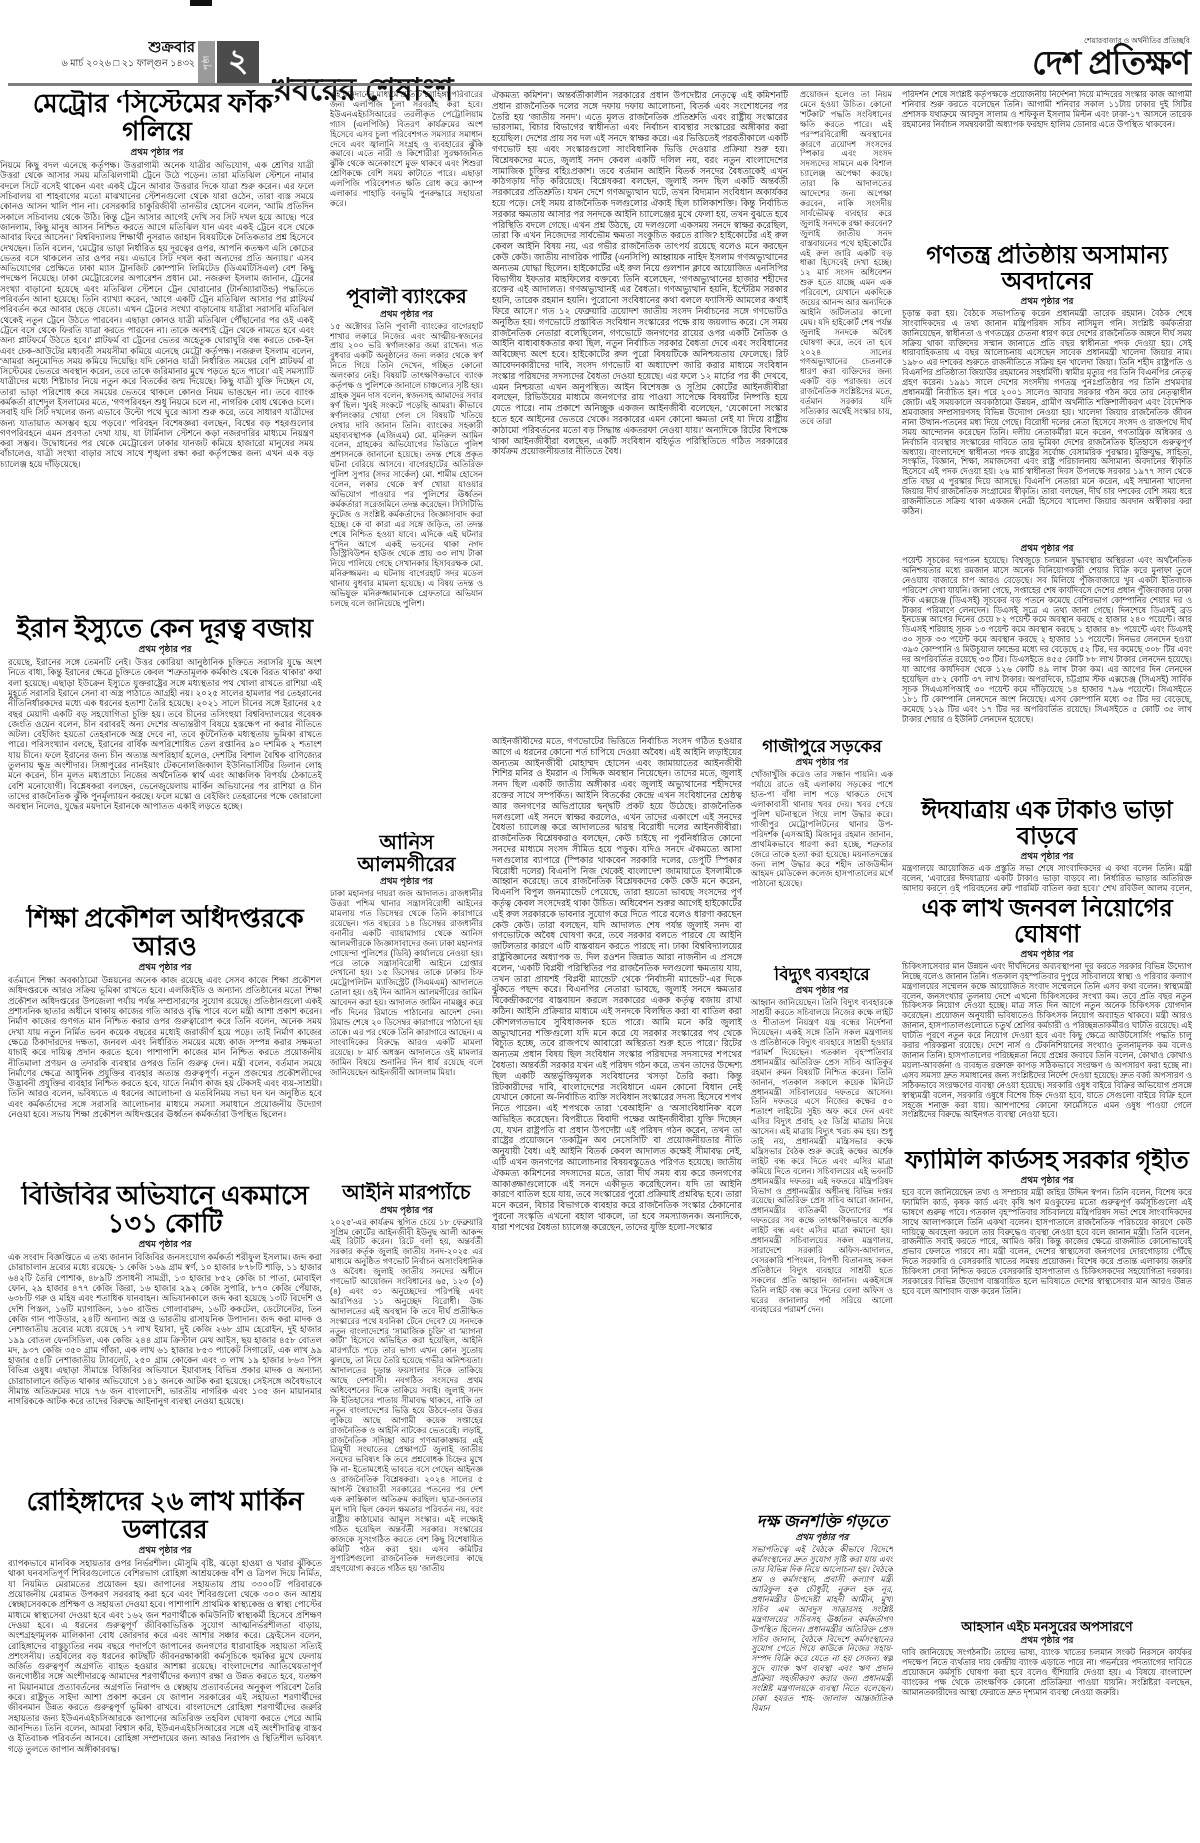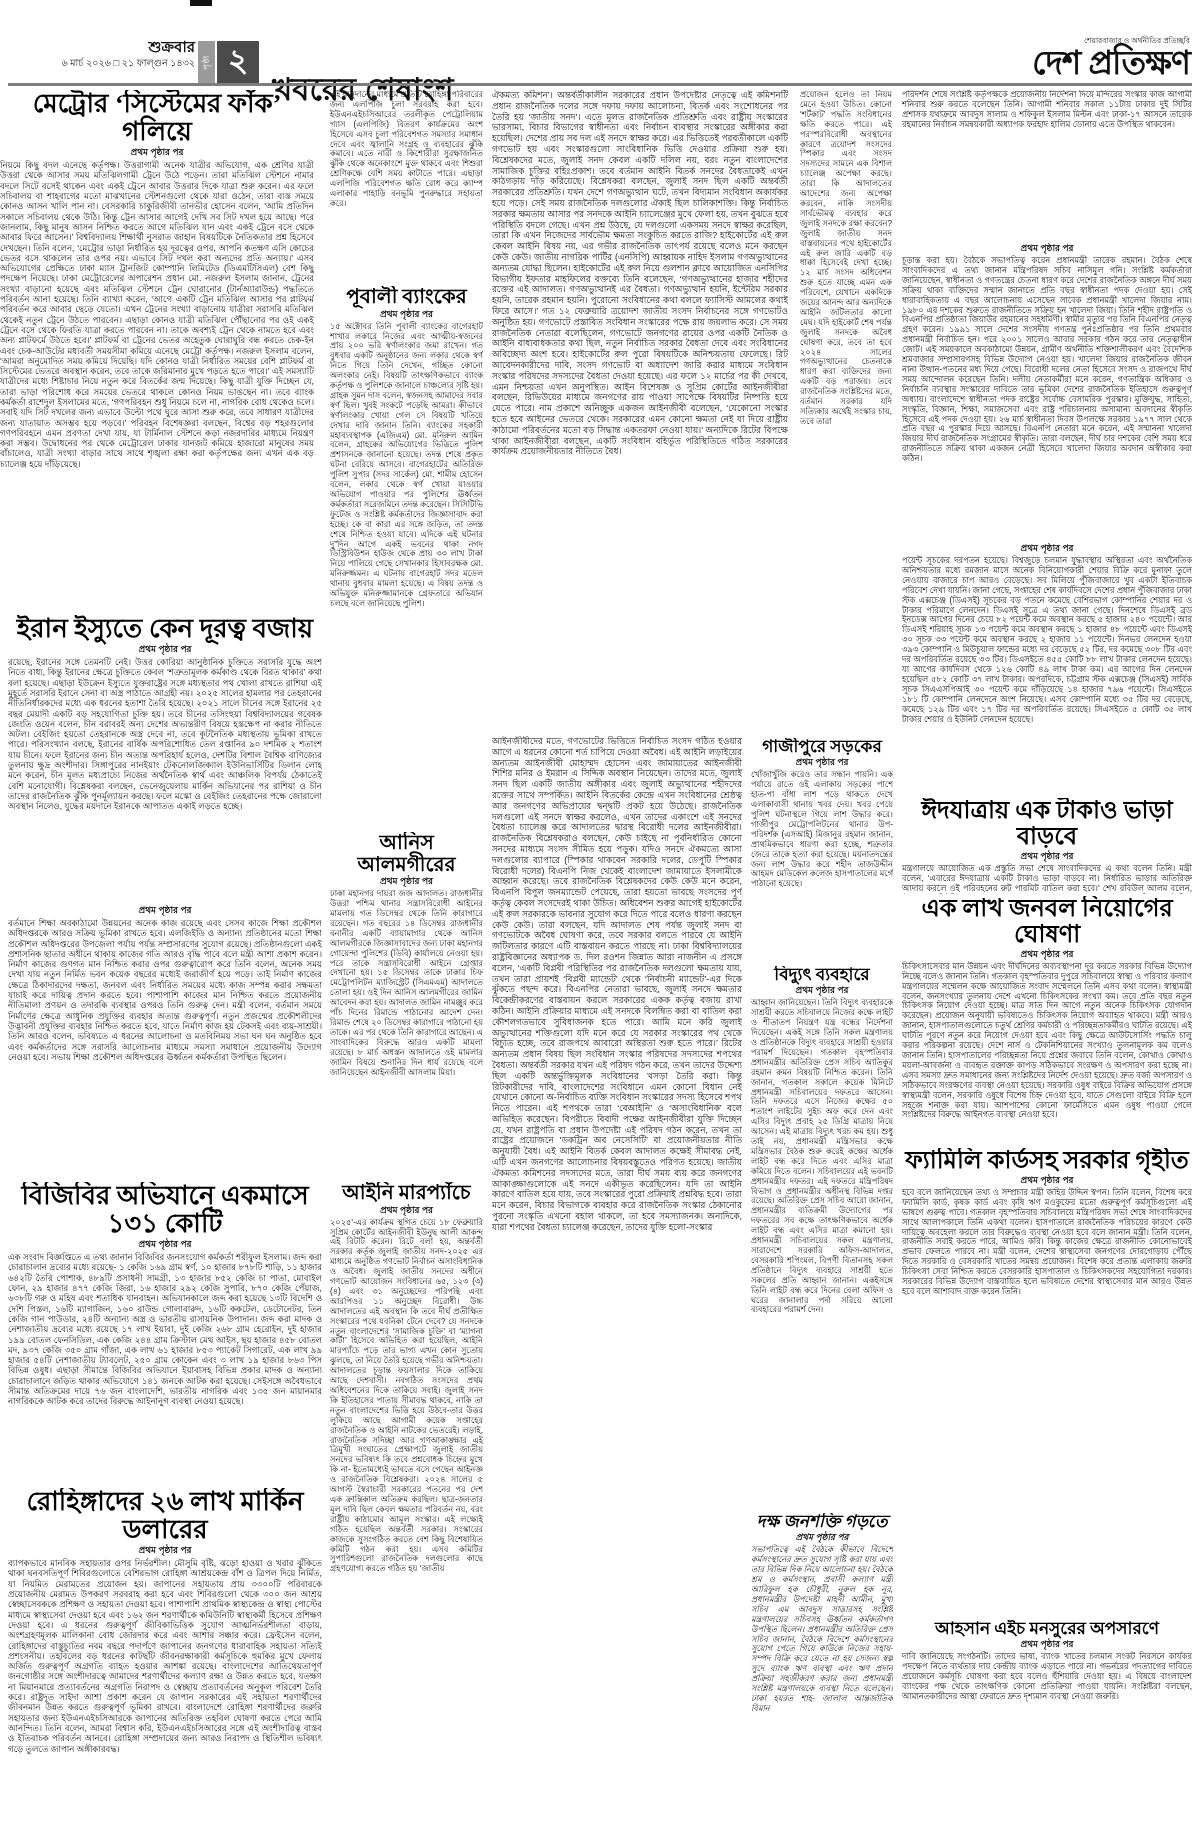--- a/index.html
+++ b/index.html
@@ -62,20 +62,21 @@
         <h2 class="headline" style="font-size: 26px;">মেট্রোর ‘সিস্টেমের ফাঁক’ গলিয়ে</h2>
         <div class="cont">প্রথম পৃষ্ঠার পর</div>
         <div class="body">নিয়মে কিছু বদল এনেছে কর্তৃপক্ষ। উত্তরাগামী অনেক যাত্রীর অভিযোগ, এক শ্রেণির যাত্রী উত্তরা থেকে আসার সময় মতিঝিলগামী ট্রেনে উঠে পড়েন। তারা মতিঝিল স্টেশনে নামার বদলে সিটে বসেই থাকেন এবং একই ট্রেনে আবার উত্তরার দিকে যাত্রা শুরু করেন। এর ফলে সচিবালয় বা শাহবাগের মতো মাঝখানের স্টেশনগুলো থেকে যারা ওঠেন, তারা ব্যস্ত সময়ে কোনও আসন খালি পান না। বেসরকারি চাকুরিজীবী তানভীর হোসেন বলেন, ‘আমি প্রতিদিন সকালে সচিবালয় থেকে উঠি। কিন্তু ট্রেন আসার আগেই দেখি সব সিট দখল হয়ে আছে। পরে জানলাম, কিছু মানুষ আসন নিশ্চিত করতে আগে মতিঝিল যান এবং একই ট্রেনে বসে থেকে আবার ফিরে আসেন।’ বিশ্ববিদ্যালয় শিক্ষার্থী নুসরাত জাহান বিষয়টিকে নৈতিকতার প্রশ্ন হিসেবে দেখছেন। তিনি বলেন, ‘মেট্রোর ভাড়া নির্ধারিত হয় দূরত্বের ওপর, আপনি কতক্ষণ এসি কোচের ভেতর বসে থাকলেন তার ওপর নয়। এভাবে সিট দখল করা অন্যদের প্রতি অন্যায়।’ এসব অভিযোগের প্রেক্ষিতে ঢাকা ম্যাস ট্রানজিট কোম্পানি লিমিটেড (ডিএমটিসিএল) বেশ কিছু পদক্ষেপ নিয়েছে। ঢাকা মেট্রোরেলের অপারেশন প্রধান মো. নজরুল ইসলাম জানান, ট্রেনের সংখ্যা বাড়ানো হয়েছে এবং মতিঝিল স্টেশনে ট্রেন ঘোরানোর (টার্নঅ্যারাউন্ড) পদ্ধতিতে পরিবর্তন আনা হয়েছে। তিনি ব্যাখ্যা করেন, ‘আগে একটি ট্রেন মতিঝিল আসার পর প্লাটফর্ম পরিবর্তন করে আবার ছেড়ে যেতো। এখন ট্রেনের সংখ্যা বাড়ানোয় যাত্রীরা সরাসরি মতিঝিল থেকেই নতুন ট্রেনে উঠতে পারবেন। এছাড়া কোনও যাত্রী মতিঝিল পৌঁছানোর পর ওই একই ট্রেনে বসে থেকে ফিরতি যাত্রা করতে পারবেন না। তাকে অবশ্যই ট্রেন থেকে নামতে হবে এবং অন্য প্লাটফর্মে উঠতে হবে।’ প্লাটফর্ম বা ট্রেনের ভেতর অহেতুক ঘোরাঘুরি বন্ধ করতে চেক-ইন এবং চেক-আউটের মধ্যবর্তী সময়সীমা কমিয়ে এনেছে মেট্রো কর্তৃপক্ষ। নজরুল ইসলাম বলেন, ‘আমরা অনুমোদিত সময় কমিয়ে দিয়েছি। যদি কোনও যাত্রী নির্ধারিত সময়ের বেশি প্লাটফর্ম বা সিস্টেমের ভেতরে অবস্থান করেন, তবে তাকে জরিমানার মুখে পড়তে হতে পারে।’ এই সমস্যাটি যাত্রীদের মধ্যে শিষ্টাচার নিয়ে নতুন করে বিতর্কের জন্ম দিয়েছে। কিছু যাত্রী যুক্তি দিচ্ছেন যে, তারা ভাড়া পরিশোধ করে সময়ের ভেতরে থাকলে কোনও নিয়ম ভাঙছেন না। তবে ব্যাংক কর্মকর্তা রাশেদুল ইসলামের মতে, ‘গণপরিবহন শুধু নিয়মে চলে না, নাগরিক বোধ থেকেও চলে। সবাই যদি সিট দখলের জন্য এভাবে উল্টো পথে ঘুরে আসা শুরু করে, তবে সাধারণ যাত্রীদের জন্য যাতায়াত অসম্ভব হয়ে পড়বে।’ পরিবহন বিশেষজ্ঞরা বলছেন, বিশ্বের বড় শহরগুলোর গণপরিবহনে এমন প্রবণতা দেখা যায়, যা টার্মিনাল স্টেশনে কড়া নজরদারির মাধ্যমে নিয়ন্ত্রণ করা সম্ভব। উদ্বোধনের পর থেকে মেট্রোরেল ঢাকার যানজট কমিয়ে হাজারো মানুষের সময় বাঁচালেও, যাত্রী সংখ্যা বাড়ার সাথে সাথে শৃঙ্খলা রক্ষা করা কর্তৃপক্ষের জন্য এখন এক বড় চ্যালেঞ্জ হয়ে দাঁড়িয়েছে।</div>
       </article>
       <article class="block fz-a" style="left: 8px; top: 615px; width: 314px; height: 288px;">
         <h2 class="headline" style="font-size: 26px;">ইরান ইস্যুতে কেন দূরত্ব বজায়</h2>
         <div class="cont">প্রথম পৃষ্ঠার পর</div>
         <div class="body">রয়েছে, ইরানের সঙ্গে তেমনটি নেই। উত্তর কোরিয়া আনুষ্ঠানিক চুক্তিতে সরাসরি যুদ্ধে অংশ নিতে বাধ্য, কিন্তু ইরানের ক্ষেত্রে চুক্তিতে কেবল ‘শত্রুতামূলক কর্মকাণ্ড থেকে বিরত থাকার’ কথা বলা হয়েছে। এছাড়া ইউক্রেন ইস্যুতে যুক্তরাষ্ট্রের সঙ্গে মধ্যস্থতার পথ খোলা রাখতে রাশিয়া এই মুহূর্তে সরাসরি ইরানে সেনা বা অস্ত্র পাঠাতে আগ্রহী নয়। ২০২৫ সালের হামলার পর তেহরানের নীতিনির্ধারকদের মধ্যে এক ধরনের হতাশা তৈরি হয়েছে। ২০২১ সালে চীনের সঙ্গে ইরানের ২৫ বছর মেয়াদী একটি বড় সহযোগিতা চুক্তি হয়। তবে চীনের তসিংহুয়া বিশ্ববিদ্যালয়ের গবেষক জেংতি ওয়েন বলেন, চীন বরাবরই অন্য দেশের অভ্যন্তরীণ বিষয়ে হস্তক্ষেপ না করার নীতিতে অটল। বেইজিং হয়তো তেহরানকে অস্ত্র দেবে না, তবে কূটনৈতিক মধ্যস্থতায় ভূমিকা রাখতে পারে। পরিসংখ্যান বলছে, ইরানের বার্ষিক অপরিশোধিত তেল রপ্তানির ৯০ দশমিক ২ শতাংশ যায় চীনে। ফলে ইরানের জন্য চীন অত্যন্ত অপরিহার্য হলেও, দেশটির বিশাল বৈশ্বিক বাণিজ্যের তুলনায় ক্ষুদ্র অংশীদার। সিঙ্গাপুরের নানইয়াং টেকনোলজিক্যাল ইউনিভার্সিটির ডিলান লোহ মনে করেন, চীন মূলত মধ্যপ্রাচ্যে নিজের অর্থনৈতিক স্বার্থ এবং আঞ্চলিক বিপর্যয় ঠেকাতেই বেশি মনোযোগী। বিশ্লেষকরা বলছেন, ভেনেজুয়েলায় মার্কিন অভিযানের পর রাশিয়া ও চীন তাদের রাজনৈতিক ঝুঁকি পুনর্মূল্যায়ন করছে। ফলে মস্কো ও বেইজিং তেহরানের পক্ষে জোরালো অবস্থান নিলেও, যুদ্ধের ময়দানে ইরানকে আপাতত একাই লড়তে হচ্ছে।</div>
       </article>
       <article class="block fz-a" style="left: 8px; top: 905px; width: 314px; height: 275px;">
+        <h2 class="headline" style="font-size: 26px;">শিক্ষা প্রকৌশল অধিদপ্তরকে আরও</h2>
         <div class="cont">প্রথম পৃষ্ঠার পর</div>
         <div class="body">বর্তমানে শিক্ষা অবকাঠামো উন্নয়নের অনেক কাজ রয়েছে এবং সেসব কাজে শিক্ষা প্রকৌশল অধিদপ্তরকে আরও সক্রিয় ভূমিকা রাখতে হবে। এলজিইডি ও অন্যান্য প্রতিষ্ঠানের মতো শিক্ষা প্রকৌশল অধিদপ্তরের উপজেলা পর্যায় পর্যন্ত সম্প্রসারণের সুযোগ রয়েছে। প্রতিষ্ঠানগুলো একই প্রশাসনিক ছাতার অধীনে থাকায় কাজের গতি আরও বৃদ্ধি পাবে বলে মন্ত্রী আশা প্রকাশ করেন। নির্মাণ কাজের গুণগত মান নিশ্চিত করার ওপর গুরুত্বারোপ করে তিনি বলেন, অনেক সময় দেখা যায় নতুন নির্মিত ভবন কয়েক বছরের মধ্যেই জরাজীর্ণ হয়ে পড়ে। তাই নির্মাণ কাজের ক্ষেত্রে ঠিকাদারদের দক্ষতা, জনবল এবং নির্ধারিত সময়ের মধ্যে কাজ সম্পন্ন করার সক্ষমতা যাচাই করে দায়িত্ব প্রদান করতে হবে। পাশাপাশি কাজের মান নিশ্চিত করতে প্রয়োজনীয় নীতিমালা প্রণয়ন ও তদারকি ব্যবস্থার ওপরও তিনি গুরুত্ব দেন। মন্ত্রী বলেন, বর্তমান সময়ে নির্মাণের ক্ষেত্রে আধুনিক প্রযুক্তির ব্যবহার অত্যন্ত গুরুত্বপূর্ণ। নতুন প্রজন্মের প্রকৌশলীদের উদ্ভাবনী প্রযুক্তির ব্যবহার নিশ্চিত করতে হবে, যাতে নির্মাণ কাজ হয় টেকসই এবং ব্যয়-সাশ্রয়ী। তিনি আরও বলেন, ভবিষ্যতে এ ধরনের আলোচনা ও মতবিনিময় সভা ঘন ঘন অনুষ্ঠিত হবে এবং কর্মকর্তাদের সঙ্গে সরাসরি আলোচনার মাধ্যমে সমস্যা সমাধানে প্রয়োজনীয় উদ্যোগ নেওয়া হবে। সভায় শিক্ষা প্রকৌশল অধিদপ্তরের ঊর্ধ্বতন কর্মকর্তারা উপস্থিত ছিলেন।</div>
       </article>
       <article class="block fz-a" style="left: 8px; top: 1182px; width: 314px; height: 304px;">
         <h2 class="headline" style="font-size: 26px;">বিজিবির অভিযানে একমাসে ১৩১ কোটি</h2>
         <div class="cont">প্রথম পৃষ্ঠার পর</div>
         <div class="body">এক সংবাদ বিজ্ঞপ্তিতে এ তথ্য জানান বিজিবির জনসংযোগ কর্মকর্তা শরীফুল ইসলাম। জব্দ করা চোরাচালান দ্রব্যের মধ্যে রয়েছে- ১ কেজি ১৬৯ গ্রাম স্বর্ণ, ১০ হাজার ৮৭৮টি শাড়ি, ১১ হাজার ৬৪২টি তৈরি পোশাক, ৪৮৯টি প্রসাধনী সামগ্রী, ১৩ হাজার ৮৫২ কেজি চা পাতা, মোবাইল ফোন, ২৯ হাজার ৪৭৭ কেজি জিরা, ১৬ হাজার ২৯২ কেজি সুপারি, ৮৭০ কেজি পেঁয়াজ, ৬৩৮টি গরু ও মহিষ এবং শতাধিক যানবাহন। অভিযানকালে জব্দ করা হয়েছে ১৩টি বিদেশি ও দেশি পিস্তল, ১৬টি ম্যাগাজিন, ১৬০ রাউন্ড গোলাবারুদ, ১৬টি ককটেল, ডেটোনেটর, তিন কেজি গান পাউডার, ২৪টি অন্যান্য অস্ত্র ও ভারতীয় রাসায়নিক উপাদান। জব্দ করা মাদক ও নেশাজাতীয় দ্রব্যের মধ্যে রয়েছে ১৭ লাখ ইয়াবা, দুই কেজি ২৬৮ গ্রাম হেরোইন, দুই হাজার ১৯৯ বোতল ফেনসিডিল, এক কেজি ২৪৪ গ্রাম ক্রিস্টাল মেথ আইস, ছয় হাজার ৪৫৮ বোতল মদ, ৯৩৭ কেজি ৩৫০ গ্রাম গাঁজা, এক লাখ ৬১ হাজার ৮৫৩ প্যাকেট সিগারেট, এক লাখ ৯৯ হাজার ৫৪টি নেশাজাতীয় ট্যাবলেট, ২৫০ গ্রাম কোকেন এবং ৩ লাখ ১৯ হাজার ৮৬৩ পিস বিভিন্ন ওষুধ। এছাড়া সীমান্তে বিজিবির অভিযানে ইয়াবাসহ বিভিন্ন প্রকার মাদক ও অন্যান্য চোরাচালানে জড়িত থাকার অভিযোগে ১৪১ জনকে আটক করা হয়েছে। সেইসঙ্গে অবৈধভাবে সীমান্ত অতিক্রমের দায়ে ৭৬ জন বাংলাদেশি, ভারতীয় নাগরিক এবং ১৩৫ জন মায়ানমার নাগরিককে আটক করে তাদের বিরুদ্ধে আইনানুগ ব্যবস্থা নেওয়া হয়েছে।</div>
       </article>
       <article class="block fz-a" style="left: 8px; top: 1488px; width: 314px; height: 312px;">
         <h2 class="headline" style="font-size: 26px;">রোহিঙ্গাদের ২৬ লাখ মার্কিন ডলারের</h2>
@@ -121,20 +122,21 @@
       </article>
       <article class="block fz-d" style="left: 751px; top: 1513px; width: 142px; height: 287px; font-style: italic;">
         <h2 class="headline" style="font-size: 17px;">দক্ষ জনশক্তি গড়তে</h2>
         <div class="cont">প্রথম পৃষ্ঠার পর</div>
         <div class="body">সভাপতিত্বে এই বৈঠকে কীভাবে বিদেশে কর্মসংস্থানের দ্রুত সুযোগ সৃষ্টি করা যায় এবং তার বিভিন্ন দিক নিয়ে আলোচনা হয়। বৈঠকে শ্রম ও কর্মসংস্থান, প্রবাসী কল্যাণ মন্ত্রী আরিফুল হক চৌধুরী, নুরুল হক নূর, প্রধানমন্ত্রীর উপদেষ্টা মাহদী আমীন, মুখ্য সচিব এম আবদুস সাত্তারসহ সংশ্লিষ্ট মন্ত্রণালয়ের সচিবসহ ঊর্ধ্বতন কর্মকর্তাগণ উপস্থিত ছিলেন। প্রধানমন্ত্রীর অতিরিক্ত প্রেস সচিব জানান, বৈঠকে বিদেশে কর্মসংস্থানের সুযোগ পেতে গিয়ে কাউকে নিজের সহায়-সম্পদ বিক্রি করে যেতে না হয় সেজন্য স্বল্প সুদে ব্যাংক ঋণ ব্যবস্থা এবং ঋণ প্রদান প্রক্রিয়া সহজীকরণ করার জন্য প্রধানমন্ত্রী সংশ্লিষ্ট মন্ত্রণালয়কে ব্যবস্থা নিতে বলেছেন। ঢাকা হযরত শাহ- জালাল আন্তর্জাতিক বিমান</div>
       </article>
       <article class="block fz-e" style="left: 902px; top: 90px; width: 290px; height: 151px;">
         <div class="body">পরিদর্শন শেষে সংশ্লিষ্ট কর্তৃপক্ষকে প্রয়োজনীয় নির্দেশনা দিয়ে মন্দিরের সংস্কার কাজ আগামী শনিবার শুরু করতে বলেছেন তিনি। আগামী শনিবার সকাল ১১টায় ঢাকার দুই সিটির প্রশাসক যথাক্রমে আবদুস সালাম ও শফিকুল ইসলাম মিল্টন এবং ঢাকা-১৭ আসনে তারেক রহমানের নির্বাচন সমন্বয়কারী অধ্যাপক ফরহাদ হালিম ডোনার এতে উপস্থিত থাকবেন।</div>
       </article>
       <article class="block fz-e" style="left: 902px; top: 243px; width: 290px; height: 298px;">
+        <h2 class="headline" style="font-size: 24px;">গণতন্ত্র প্রতিষ্ঠায় অসামান্য অবদানের</h2>
         <div class="cont">প্রথম পৃষ্ঠার পর</div>
         <div class="body">চূড়ান্ত করা হয়। বৈঠকে সভাপতিত্ব করেন প্রধানমন্ত্রী তারেক রহমান। বৈঠক শেষে সাংবাদিকদের এ তথ্য জানান মন্ত্রিপরিষদ সচিব নাসিমুল গনি। সংশ্লিষ্ট কর্মকর্তারা জানিয়েছেন, স্বাধীনতা ও গণতন্ত্রের চেতনা ধারণ করে দেশের রাজনৈতিক অঙ্গনে দীর্ঘ সময় সক্রিয় থাকা ব্যক্তিদের সম্মান জানাতে প্রতি বছর স্বাধীনতা পদক দেওয়া হয়। সেই ধারাবাহিকতায় এ বছর আলোচনায় এসেছেন সাবেক প্রধানমন্ত্রী খালেদা জিয়ার নাম। ১৯৮০ এর দশকের শুরুতে রাজনীতিতে সক্রিয় হন খালেদা জিয়া। তিনি শহীদ রাষ্ট্রপতি ও বিএনপির প্রতিষ্ঠাতা জিয়াউর রহমানের সহধর্মিণী। স্বামীর মৃত্যুর পর তিনি বিএনপির নেতৃত্ব গ্রহণ করেন। ১৯৯১ সালে দেশের সংসদীয় গণতন্ত্র পুনঃপ্রতিষ্ঠার পর তিনি প্রথমবার প্রধানমন্ত্রী নির্বাচিত হন। পরে ২০০১ সালেও আবার সরকার গঠন করে তার নেতৃত্বাধীন জোট। এই সময়কালে অবকাঠামো উন্নয়ন, গ্রামীণ অর্থনীতি শক্তিশালীকরণ এবং বৈদেশিক শ্রমবাজার সম্প্রসারণসহ বিভিন্ন উদ্যোগ নেওয়া হয়। খালেদা জিয়ার রাজনৈতিক জীবন নানা উত্থান-পতনের মধ্য দিয়ে গেছে। বিরোধী দলের নেতা হিসেবে সংসদ ও রাজপথে দীর্ঘ সময় আন্দোলন করেছেন তিনি। দলীয় নেতাকর্মীরা মনে করেন, গণতান্ত্রিক অধিকার ও নির্বাচনি ব্যবস্থার সংস্কারের দাবিতে তার ভূমিকা দেশের রাজনৈতিক ইতিহাসে গুরুত্বপূর্ণ অধ্যায়। বাংলাদেশে স্বাধীনতা পদক রাষ্ট্রের সর্বোচ্চ বেসামরিক পুরস্কার। মুক্তিযুদ্ধ, সাহিত্য, সংস্কৃতি, বিজ্ঞান, শিক্ষা, সমাজসেবা এবং রাষ্ট্র পরিচালনায় অসামান্য অবদানের স্বীকৃতি হিসেবে এই পদক দেওয়া হয়। ২৬ মার্চ স্বাধীনতা দিবস উপলক্ষে সরকার ১৯৭৭ সাল থেকে প্রতি বছর এ পুরস্কার দিয়ে আসছে। বিএনপি নেতারা মনে করেন, এই সম্মাননা খালেদা জিয়ার দীর্ঘ রাজনৈতিক সংগ্রামের স্বীকৃতি। তারা বলছেন, দীর্ঘ চার দশকের বেশি সময় ধরে রাজনীতিতে সক্রিয় থাকা একজন নেত্রী হিসেবে খালেদা জিয়ার অবদান অস্বীকার করা কঠিন।</div>
       </article>
       <article class="block fz-e" style="left: 902px; top: 543px; width: 290px; height: 253px;">
         <div class="cont">প্রথম পৃষ্ঠার পর</div>
         <div class="body">পয়েন্ট সূচকের দরপতন হয়েছে। বিশ্বজুড়ে চলমান যুদ্ধাবস্থার অস্থিরতা এবং অর্থনৈতিক অনিশ্চয়তার মধ্যে রমজান মাসে অনেক বিনিয়োগকারী শেয়ার বিক্রি করে মুনাফা তুলে নেওয়ায় বাজারে চাপ আরও বেড়েছে। সব মিলিয়ে পুঁজিবাজারে খুব একটা ইতিবাচক পরিবেশ দেখা যায়নি। জানা গেছে, সপ্তাহের শেষ কার্যদিবসে দেশের প্রধান পুঁজিবাজার ঢাকা স্টক এক্সচেঞ্জ (ডিএসই) সূচকের বড় পতনে কমেছে বেশিরভাগ কোম্পানির শেয়ার দর ও টাকার পরিমাণে লেনদেন। ডিএসই সূত্রে এ তথ্য জানা গেছে। দিনশেষে ডিএসই ব্রড ইনডেক্স আগের দিনের চেয়ে ৮২ পয়েন্ট কমে অবস্থান করছে ৫ হাজার ২৪০ পয়েন্টে। আর ডিএসই শরিয়াহ সূচক ১৩ পয়েন্ট কমে অবস্থান করছে ১ হাজার ৪৮ পয়েন্টে এবং ডিএসই ৩০ সূচক ৩৩ পয়েন্ট কমে অবস্থান করছে ২ হাজার ১১ পয়েন্টে। দিনভর লেনদেন হওয়া ৩৯৩ কোম্পানি ও মিউচুয়াল ফান্ডের মধ্যে দর বেড়েছে ৫২ টির, দর কমেছে ৩০৮ টির এবং দর অপরিবর্তিত রয়েছে ৩৩ টির। ডিএসইতে ৪৫৫ কোটি ৮৮ লাখ টাকার লেনদেন হয়েছে। যা আগের কার্যদিবস থেকে ১২৬ কোটি ৪৯ লাখ টাকা কম। এর আগের দিন লেনদেন হয়েছিল ৫৮২ কোটি ৩৭ লাখ টাকার। অপরদিকে, চট্টগ্রাম স্টক এক্সচেঞ্জ (সিএসই) সার্বিক সূচক সিএএসপিআই ৩০ পয়েন্ট কমে দাঁড়িয়েছে ১৪ হাজার ৭৯৬ পয়েন্টে। সিএসইতে ১৮১ টি কোম্পানি লেনদেনে অংশ নিয়েছে। এসব কোম্পানি মধ্যে ৩৫ টির দর বেড়েছে, কমেছে ১২৯ টির এবং ১৭ টির দর অপরিবর্তিত রয়েছে। সিএসইতে ৫ কোটি ৩৫ লাখ টাকার শেয়ার ও ইউনিট লেনদেন হয়েছে।</div>
       </article>
       <article class="block fz-e" style="left: 902px; top: 798px; width: 290px; height: 96px;">
         <h2 class="headline" style="font-size: 24px;">ঈদযাত্রায় এক টাকাও ভাড়া বাড়বে</h2>
         <div class="cont">প্রথম পৃষ্ঠার পর</div>
@@ -144,18 +146,18 @@
         <h2 class="headline" style="font-size: 24px;">এক লাখ জনবল নিয়োগের ঘোষণা</h2>
         <div class="cont">প্রথম পৃষ্ঠার পর</div>
         <div class="body">চিকিৎসাসেবার মান উন্নয়ন এবং দীর্ঘদিনের অব্যবস্থাপনা দূর করতে সরকার বিভিন্ন উদ্যোগ নিচ্ছে বলেও জানান তিনি। গতকাল বৃহস্পতিবার দুপুরে সচিবালয়ে স্বাস্থ্য ও পরিবার কল্যাণ মন্ত্রণালয়ের সম্মেলন কক্ষে আয়োজিত সংবাদ সম্মেলনে তিনি এসব কথা বলেন। স্বাস্থ্যমন্ত্রী বলেন, জনসংখ্যার তুলনায় দেশে এখনো চিকিৎসকের সংখ্যা কম। তবে প্রতি বছর নতুন চিকিৎসক নিয়োগ দেওয়া হচ্ছে। মাত্র সাত দিন আগে নতুন অনেক চিকিৎসক যোগদান করেছেন। প্রয়োজন অনুযায়ী ভবিষ্যতেও চিকিৎসক নিয়োগ অব্যাহত থাকবে। মন্ত্রী আরও জানান, হাসপাতালগুলোতে চতুর্থ শ্রেণির কর্মচারী ও পরিচ্ছন্নতাকর্মীরও ঘাটতি রয়েছে। এই ঘাটতি পূরণে নতুন করে নিয়োগ দেওয়া হবে এবং কিছু ক্ষেত্রে আউটসোর্সিং পদ্ধতি চালু করার পরিকল্পনা রয়েছে। দেশে নার্স ও টেকনিশিয়ানের সংখ্যাও তুলনামূলক কম বলেও জানান তিনি। হাসপাতালের পরিচ্ছন্নতা নিয়ে প্রশ্নের জবাবে তিনি বলেন, কোথাও কোথাও ময়লা-আবর্জনা ও ব্যবহৃত রক্তাক্ত কাপড় সঠিকভাবে সংরক্ষণ ও অপসারণ করা হচ্ছে না। এসব সমস্যা দ্রুত সমাধানের জন্য সংশ্লিষ্টদের নির্দেশ দেওয়া হয়েছে। দ্রুত বর্জ্য অপসারণ ও সঠিকভাবে সংরক্ষণের ব্যবস্থা নেওয়া হয়েছে। সরকারি ওষুধ বাইরে বিক্রির অভিযোগ প্রসঙ্গে স্বাস্থ্যমন্ত্রী বলেন, সরকারি ওষুধে বিশেষ চিহ্ন দেওয়া হবে, যাতে সেগুলো বাইরে বিক্রি হলে সহজে শনাক্ত করা যায়। আশপাশের কোনো ফার্মেসিতে এমন ওষুধ পাওয়া গেলে সংশ্লিষ্টদের বিরুদ্ধে আইনগত ব্যবস্থা নেওয়া হবে।</div>
       </article>
       <article class="block fz-e" style="left: 902px; top: 1148px; width: 290px; height: 470px;">
         <h2 class="headline" style="font-size: 24px;">ফ্যামিলি কার্ডসহ সরকার গৃহীত</h2>
         <div class="cont">প্রথম পৃষ্ঠার পর</div>
         <div class="body">হবে বলে জানিয়েছেন তথ্য ও সম্প্রচার মন্ত্রী জহির উদ্দিন স্বপন। তিনি বলেন, বিশেষ করে ফ্যামিলি কার্ড, কৃষক কার্ড এবং কৃষি ঋণ মওকুফের মতো গুরুত্বপূর্ণ কর্মসূচিগুলো এই ভাষণে গুরুত্ব পাবে। গতকাল বৃহস্পতিবার সচিবালয়ে মন্ত্রিপরিষদ সভা শেষে সাংবাদিকদের সাথে আলাপকালে তিনি একথা বলেন। হাসপাতালে রাজনৈতিক পরিচয়ের কারণে কেউ দায়িত্বে অবহেলা করলে তার বিরুদ্ধেও ব্যবস্থা নেওয়া হবে বলে জানান মন্ত্রী। তিনি বলেন, রাজনীতি সবাই করতে পারে, আমিও করি। কিন্তু কাজের ক্ষেত্রে রাজনীতি কোনোভাবেই প্রভাব ফেলতে পারবে না। মন্ত্রী বলেন, দেশের স্বাস্থ্যসেবা জনগণের দোরগোড়ায় পৌঁছে দিতে সরকারি ও বেসরকারি খাতের সমন্বয় প্রয়োজন। বিশেষ করে প্রত্যন্ত এলাকায় জরুরি চিকিৎসা সেবা নিশ্চিত করতে বেসরকারি হাসপাতাল ও চিকিৎসকদের সহযোগিতা দরকার। সরকারের বিভিন্ন উদ্যোগ বাস্তবায়িত হলে ভবিষ্যতে দেশের স্বাস্থ্যসেবার মান আরও উন্নত হবে বলে আশাবাদ ব্যক্ত করেন তিনি।</div>
       </article>
       <article class="block fz-e" style="left: 902px; top: 1620px; width: 290px; height: 178px;">
-        <h2 class="headline" style="font-size: 17px; font-family: Liberation Serif, serif;">আহসান এইচ মনসুরের অপসারণে</h2>
+        <h2 class="headline" style="font-size: 13px; font-family: Liberation Serif, serif;">আহসান এইচ মনসুরের অপসারণে</h2>
         <div class="cont">প্রথম পৃষ্ঠার পর</div>
         <div class="body">দাবি জানিয়েছে সংগঠনটি। তাদের ভাষ্য, ব্যাংক খাতের চলমান সংকট নিরসনে কার্যকর পদক্ষেপ নিতে ব্যর্থতার দায় কেন্দ্রীয় ব্যাংক এড়াতে পারে না। গভর্নরের পদত্যাগের দাবিতে প্রয়োজনে কর্মসূচি ঘোষণা করা হবে বলেও হুঁশিয়ারি দেওয়া হয়। এ বিষয়ে বাংলাদেশ ব্যাংকের পক্ষ থেকে তাৎক্ষণিক কোনো প্রতিক্রিয়া পাওয়া যায়নি। সংশ্লিষ্টরা বলছেন, আমানতকারীদের আস্থা ফেরাতে দ্রুত দৃশ্যমান ব্যবস্থা নেওয়া জরুরি।</div>
       </article>
     </main>
 </div>
 
 </body></html>

